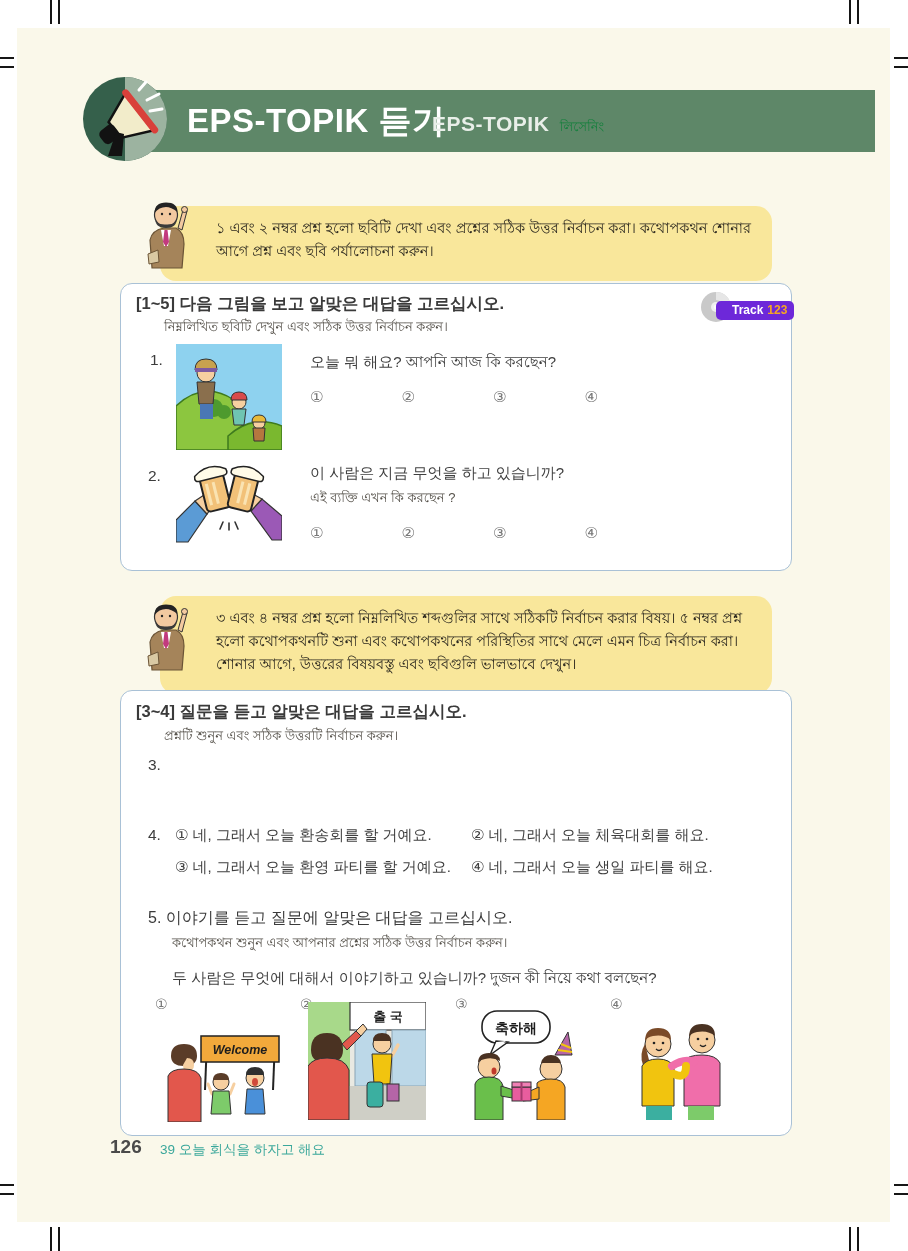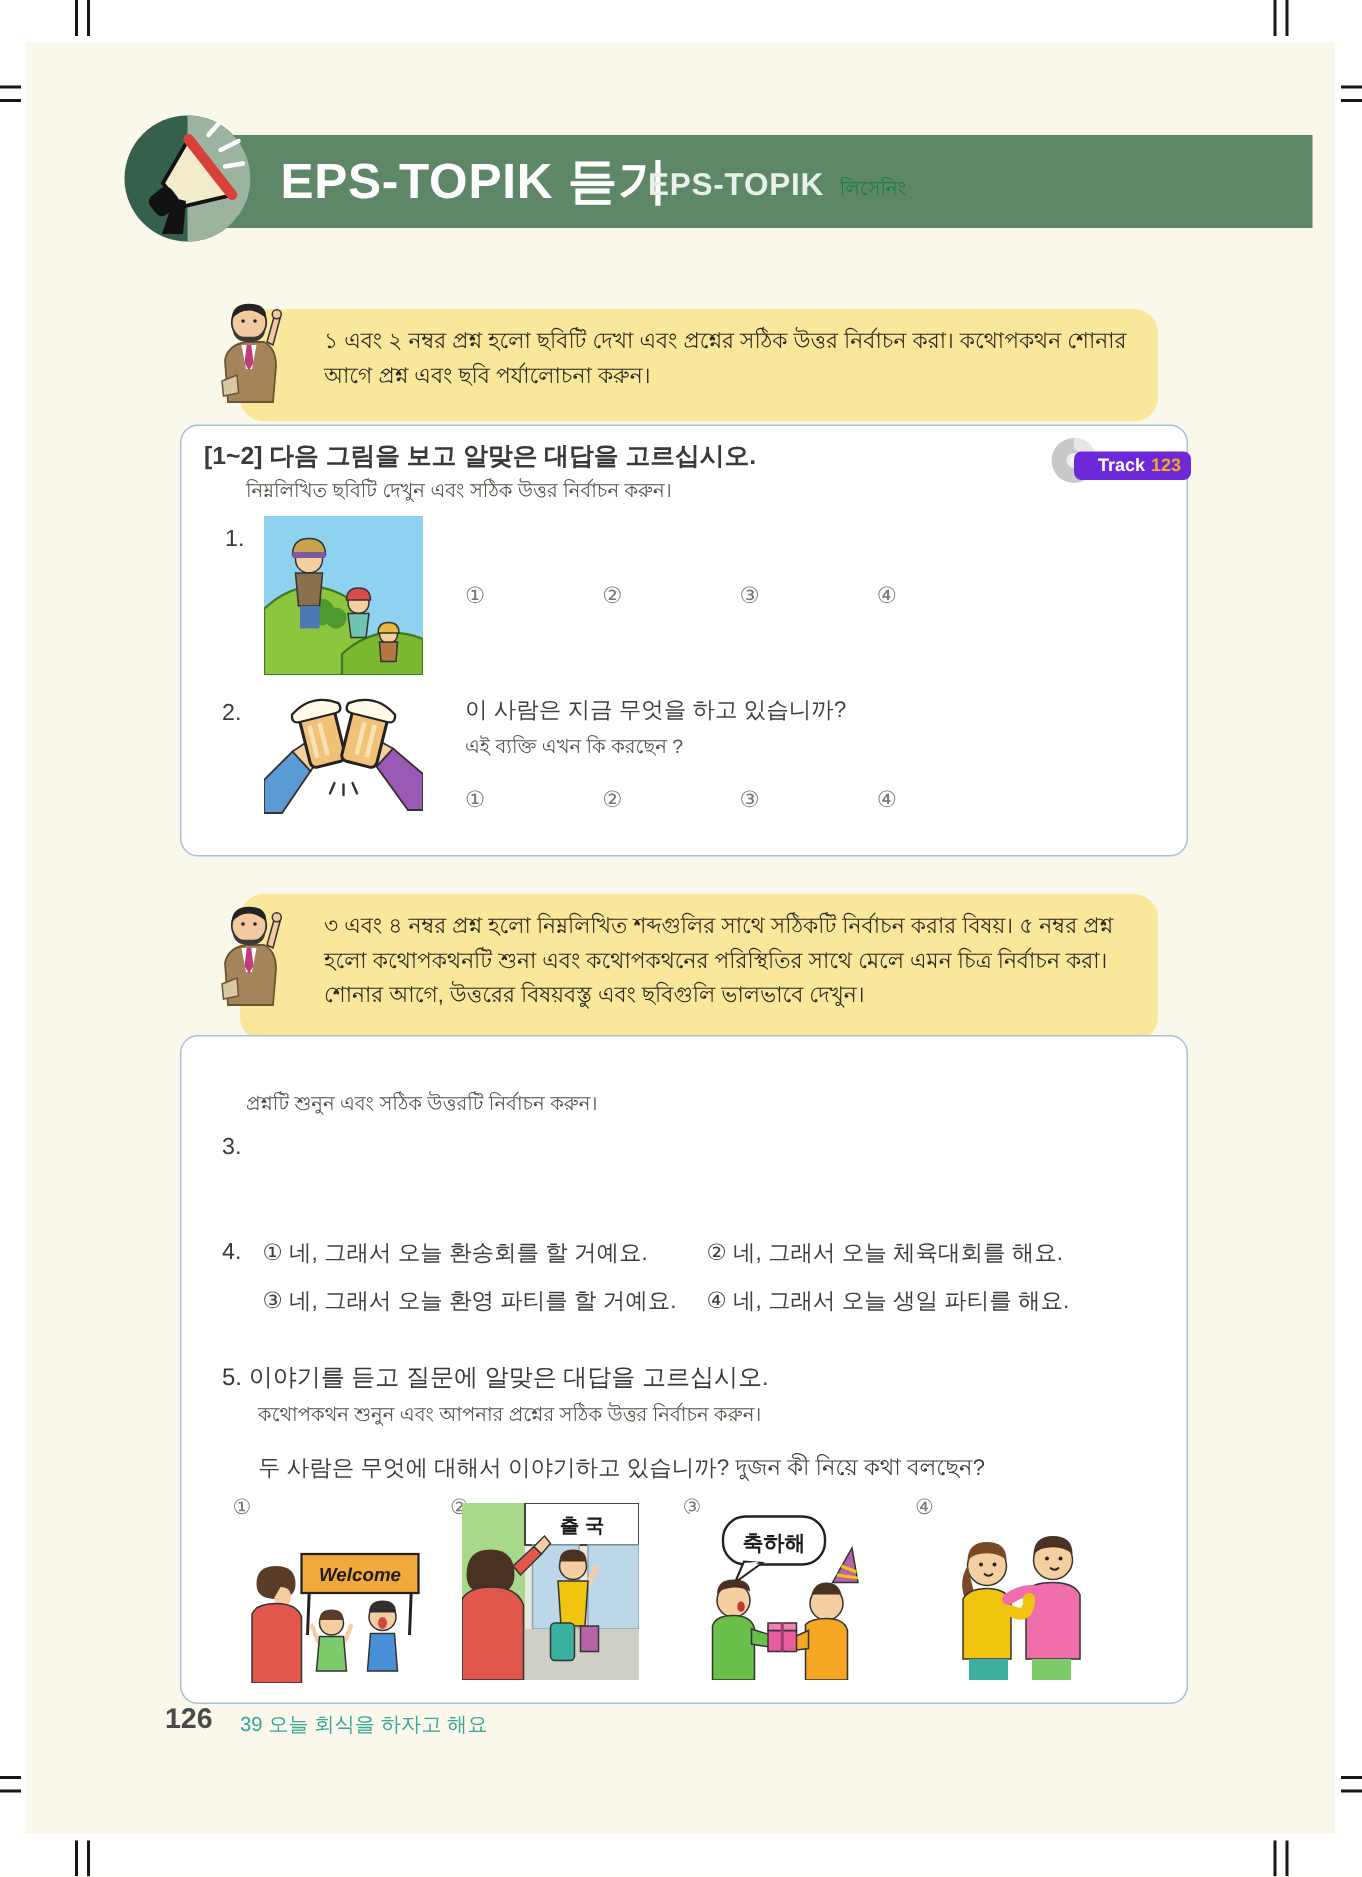--- a/index.html
+++ b/index.html
@@ -109,21 +109,21 @@
       <path d="M17 20 Q17 30 28 30 Q39 30 39 20 Q39 27 28 26.5 Q17 27 17 20 Z" fill="#3a3a3a"></path>
       <circle cx="24" cy="16" r="1.2" fill="#222"></circle>
         <circle cx="32" cy="16" r="1.2" fill="#222"></circle>
     </svg>
   </div>
   <div class="tip" style="top:206px;height:75px;">
     <span>১ এবং ২ নম্বর প্রশ্ন হলো ছবিটি দেখা এবং প্রশ্নের সঠিক উত্তর নির্বাচন করা। কথোপকথন শোনার আগে প্রশ্ন এবং ছবি পর্যালোচনা করুন।</span>
   </div>
 
   <div class="qbox" style="top:283px;height:288px;"></div>
-  <div class="sec-title" style="left:136px;top:293px;">[1~2] 다음 그림을 보고 알맞은 대답을 고르십시오.</div>
+  <div class="sec-title" style="left:136px;top:293px;">[1~5] 다음 그림을 보고 알맞은 대답을 고르십시오.</div>
   <div class="sec-sub" style="left:164px;top:317px;">নিম্নলিখিত ছবিটি দেখুন এবং সঠিক উত্তর নির্বাচন করুন।</div>
 
   <div class="track">
     <span class="cd">
       <svg viewBox="0 0 32 32" width="32" height="32">
         <circle cx="16" cy="16" r="15" fill="#c9c9c9"></circle>
         <path d="M16 1 A15 15 0 0 1 31 16 L23 16 A7 7 0 0 0 16 9 Z" fill="#e6e6e6"></path>
         <circle cx="16" cy="16" r="5" fill="#efefef"></circle>
         <circle cx="16" cy="16" r="2.2" fill="#fbfbfb"></circle>
       </svg>
@@ -147,20 +147,21 @@
       <path d="M21 38 L39 38 L37 60 L23 60 Z" fill="#8a6f4d" stroke="#333" stroke-width="1"></path>
       <rect x="24" y="60" width="13" height="15" fill="#4a77b5"></rect>
       <circle cx="63" cy="58" r="7" fill="#f6cfa0" stroke="#333" stroke-width="1"></circle>
       <path d="M55 56 Q55 48 63 48 Q71 48 71 56 Z" fill="#d94b4b" stroke="#333" stroke-width="1"></path>
       <path d="M56 65 L70 65 L68 81 L58 81 Z" fill="#6fc5b2" stroke="#333" stroke-width="1"></path>
       <circle cx="83" cy="79" r="6" fill="#f6cfa0" stroke="#333" stroke-width="1"></circle>
       <path d="M76 78 Q76 71 83 71 Q90 71 90 78 Z" fill="#e8b93a" stroke="#333" stroke-width="1"></path>
       <path d="M77 84 L89 84 L88 97 L78 97 Z" fill="#b5773f" stroke="#333" stroke-width="1"></path>
     </svg>
   </div>
+  <div class="qtext" style="left:310px;top:350px;">오늘 뭐 해요? আপনি আজ কি করছেন?</div>
   <div class="markers" style="left:310px;top:388px;">
     <span>①</span>
     <span>②</span>
     <span>③</span>
     <span>④</span>
   </div>
 
   <div class="qnum" style="left:148px;top:467px;">2.</div>
   <div class="qimg" style="left:176px;top:458px;">
     <svg viewBox="0 0 106 90" width="106" height="90">
@@ -206,20 +207,21 @@
       <path d="M17 20 Q17 30 28 30 Q39 30 39 20 Q39 27 28 26.5 Q17 27 17 20 Z" fill="#3a3a3a"></path>
       <circle cx="24" cy="16" r="1.2" fill="#222"></circle>
         <circle cx="32" cy="16" r="1.2" fill="#222"></circle>
     </svg>
   </div>
   <div class="tip" style="top:596px;height:98px;">
     <span>৩ এবং ৪ নম্বর প্রশ্ন হলো নিম্নলিখিত শব্দগুলির সাথে সঠিকটি নির্বাচন করার বিষয়। ৫ নম্বর প্রশ্ন হলো কথোপকথনটি শুনা এবং কথোপকথনের পরিস্থিতির সাথে মেলে এমন চিত্র নির্বাচন করা। শোনার আগে, উত্তরের বিষয়বস্তু এবং ছবিগুলি ভালভাবে দেখুন।</span>
   </div>
 
   <div class="qbox" style="top:690px;height:446px;"></div>
+  <div class="sec-title" style="left:136px;top:701px;">[3~4] 질문을 듣고 알맞은 대답을 고르십시오.</div>
   <div class="sec-sub" style="left:164px;top:726px;">প্রশ্নটি শুনুন এবং সঠিক উত্তরটি নির্বাচন করুন।</div>
 
   <div class="qnum" style="left:148px;top:756px;">3.</div>
 
   <div class="qnum" style="left:148px;top:826px;">4.</div>
   <div class="optgrid" style="left:175px;top:826px;">
     <span>① 네, 그래서 오늘 환송회를 할 거예요.</span>
     <span>② 네, 그래서 오늘 체육대회를 해요.</span>
     <span>③ 네, 그래서 오늘 환영 파티를 할 거예요.</span>
     <span>④ 네, 그래서 오늘 생일 파티를 해요.</span>

